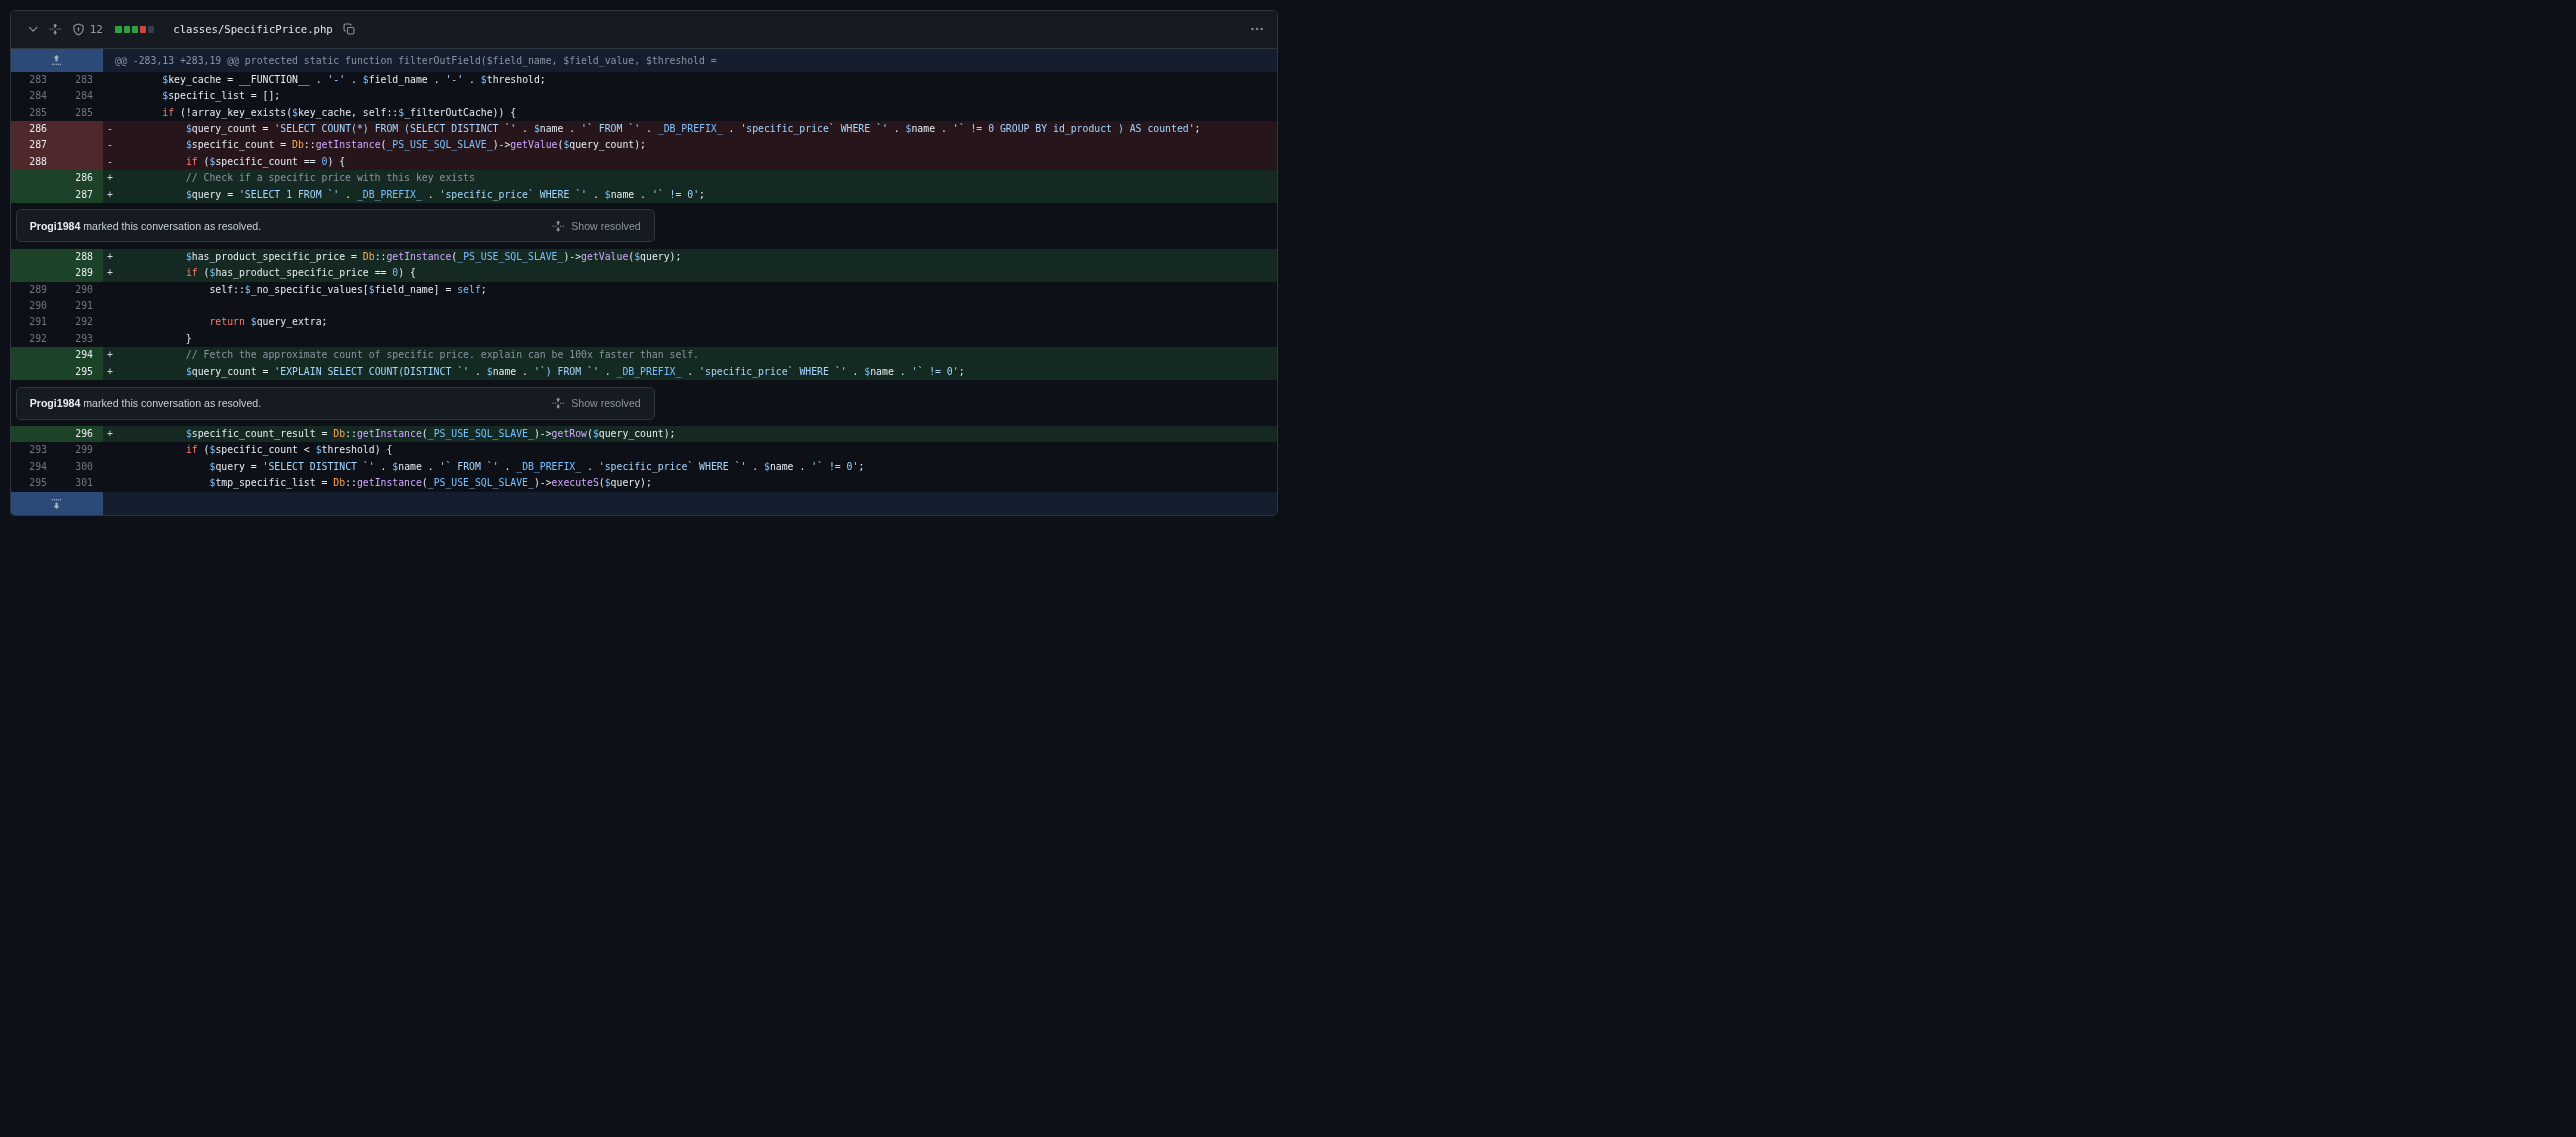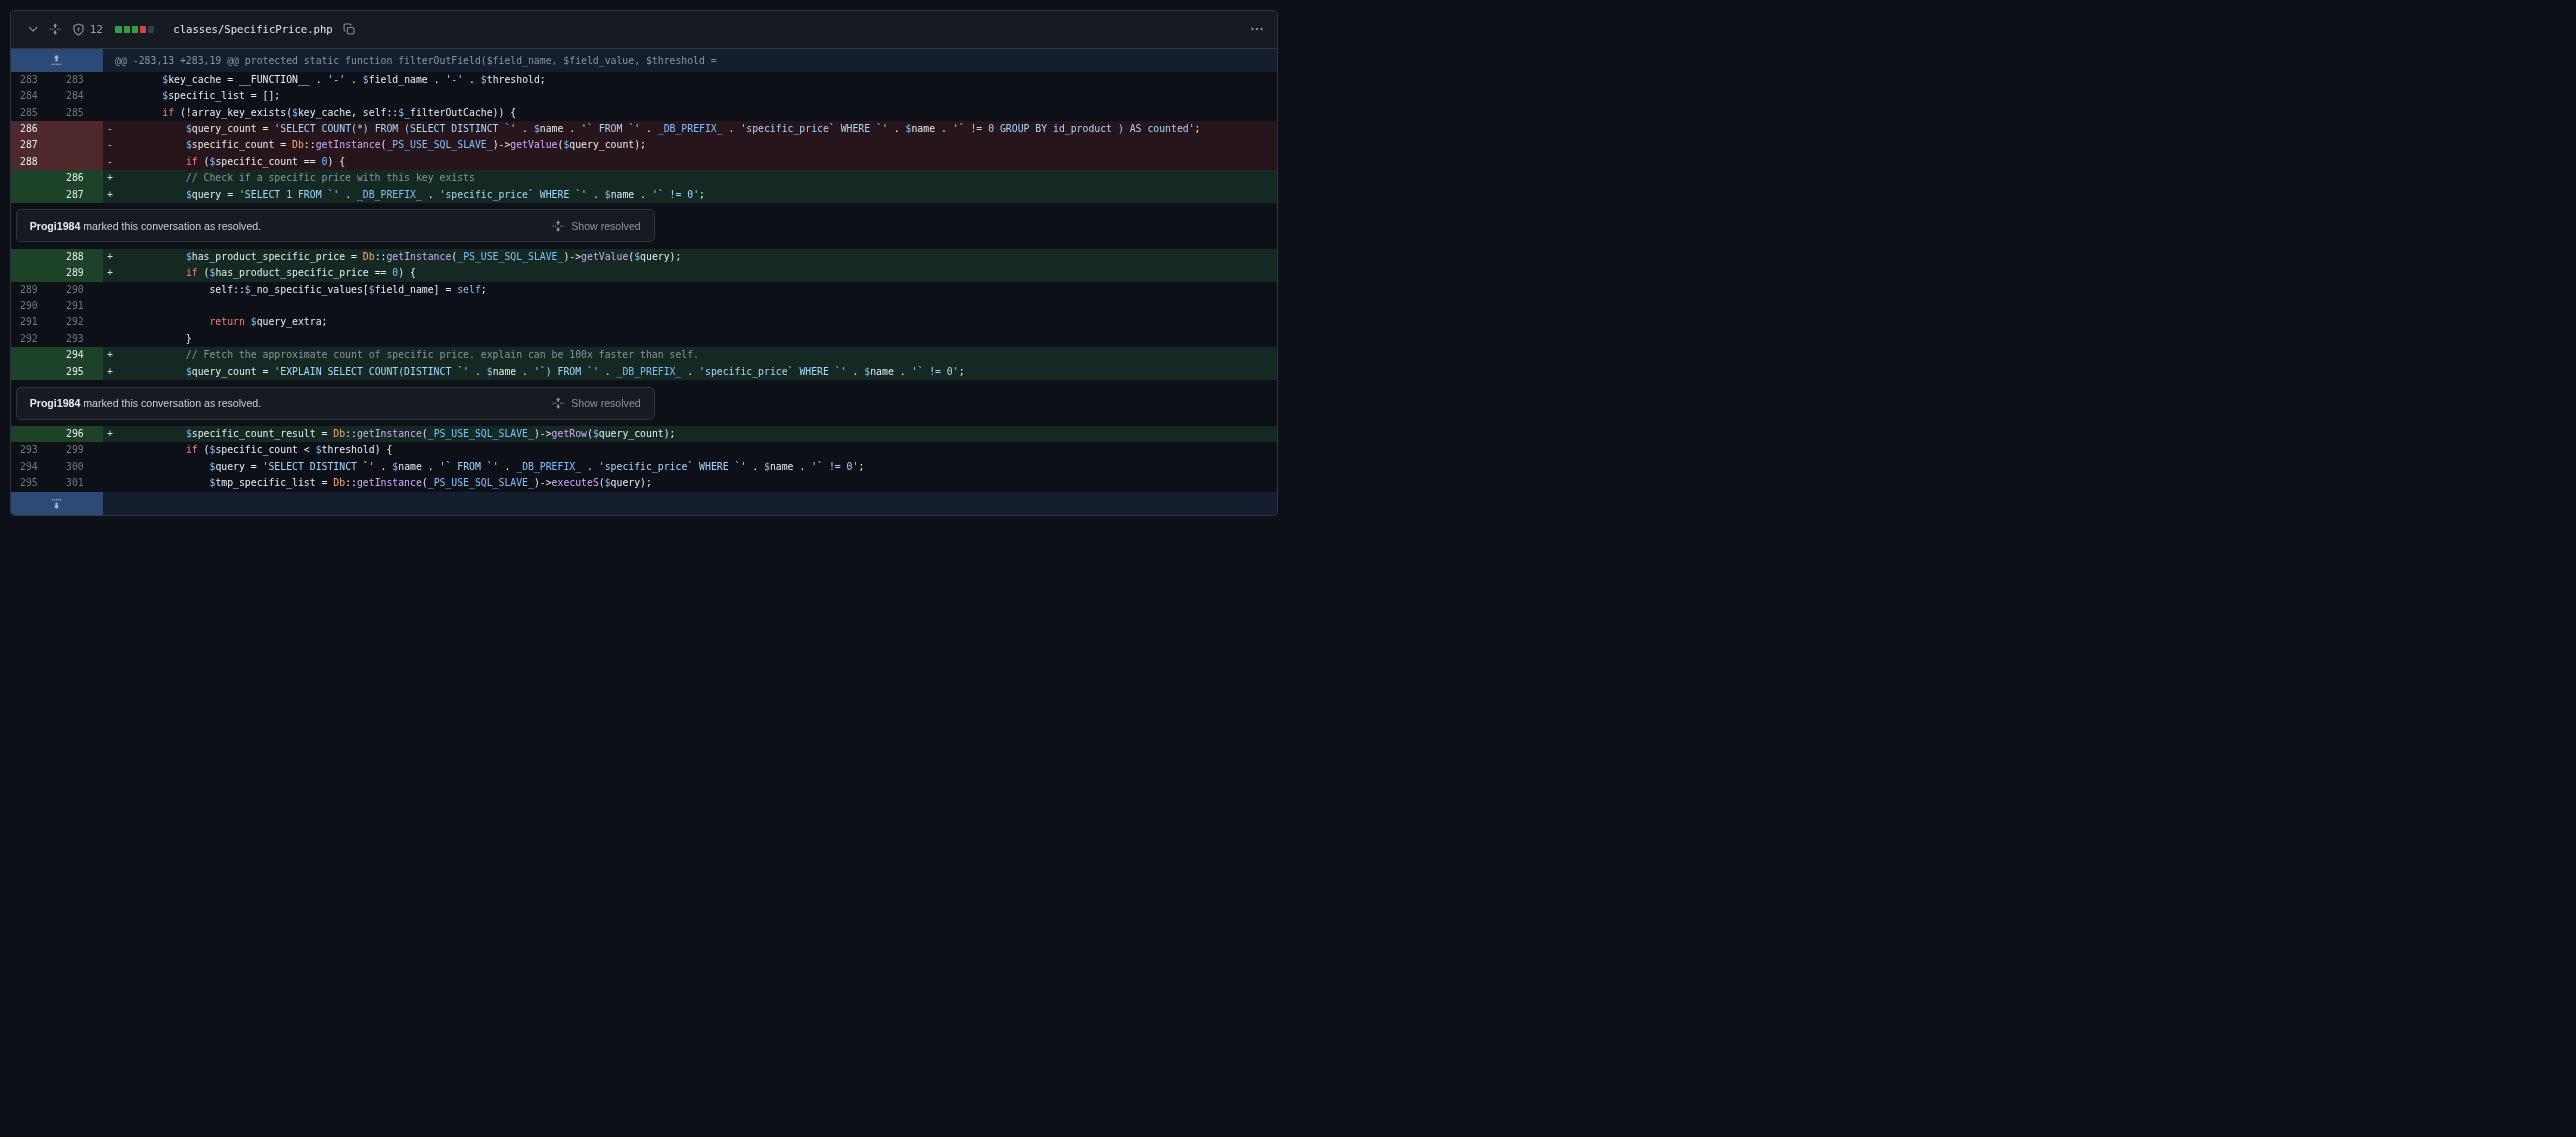--- a/index.html
+++ b/index.html
@@ -30,21 +30,21 @@
   
   .hunk-row,.expand-row{display:flex;height:23px}
   .expander{width:92px;height:23px;border:none;background:var(--expander_bg);cursor:pointer;
     display:flex;align-items:center;justify-content:center;color:var(--expander_icon)}
   .hunk-text{flex:1;background:var(--hunk_bg);color:var(--muted);
     font-family:"DejaVu Sans Mono",monospace;font-size:9.8px;line-height:23px;padding-left:12.3px;
     white-space:pre;overflow:hidden}
   .expand-fill{flex:1;background:var(--hunk_bg)}
   
   .row{display:flex;height:16.4px;font-family:"DejaVu Sans Mono",monospace;font-size:9.8px;line-height:16.4px;white-space:pre}
-  .ln{width:46px;text-align:center;padding-right:9.8px;color:var(--ln_ctx);cursor:pointer;flex:none}
+  .ln{width:46px;text-align:right;padding-right:9.8px;color:var(--ln_ctx);cursor:pointer;flex:none}
   .row.del .ln{background:var(--del_gutter_bg);color:#e9edf2}
   .row.add .ln{background:var(--add_gutter_bg);color:#e9edf2}
   .code{flex:1;color:var(--code_default);overflow:hidden}
   .row.del .code{background:var(--del_bg)}
   .row.add .code{background:var(--add_bg)}
   .marker{display:inline-block;width:12.3px;padding-left:4.1px;color:#cdd4db}
   .tok-d{color:var(--code_default)} .tok-r{color:var(--tok_red)} .tok-s{color:var(--tok_string)}
   .tok-b{color:var(--tok_const)} .tok-p{color:var(--tok_func)} .tok-o{color:var(--tok_class)}
   .tok-c{color:var(--tok_comment)}
   

